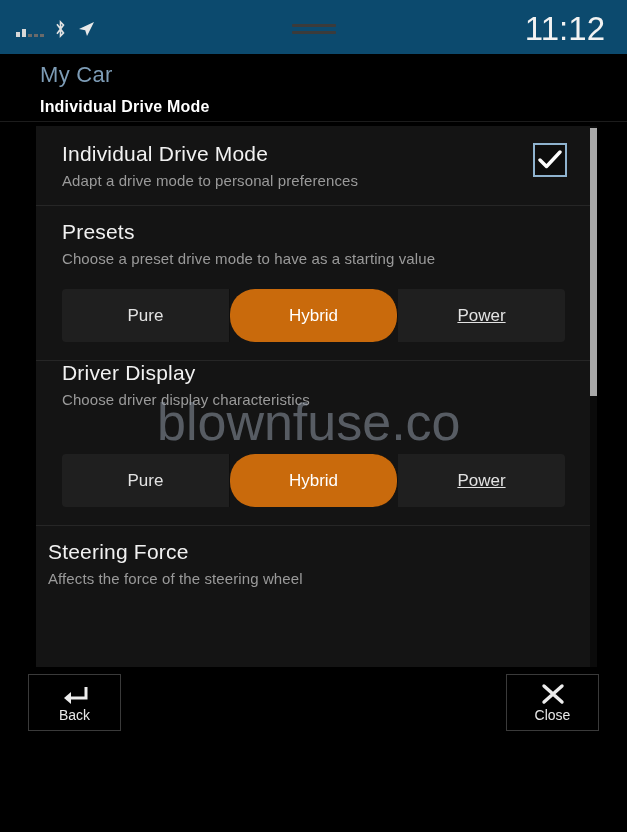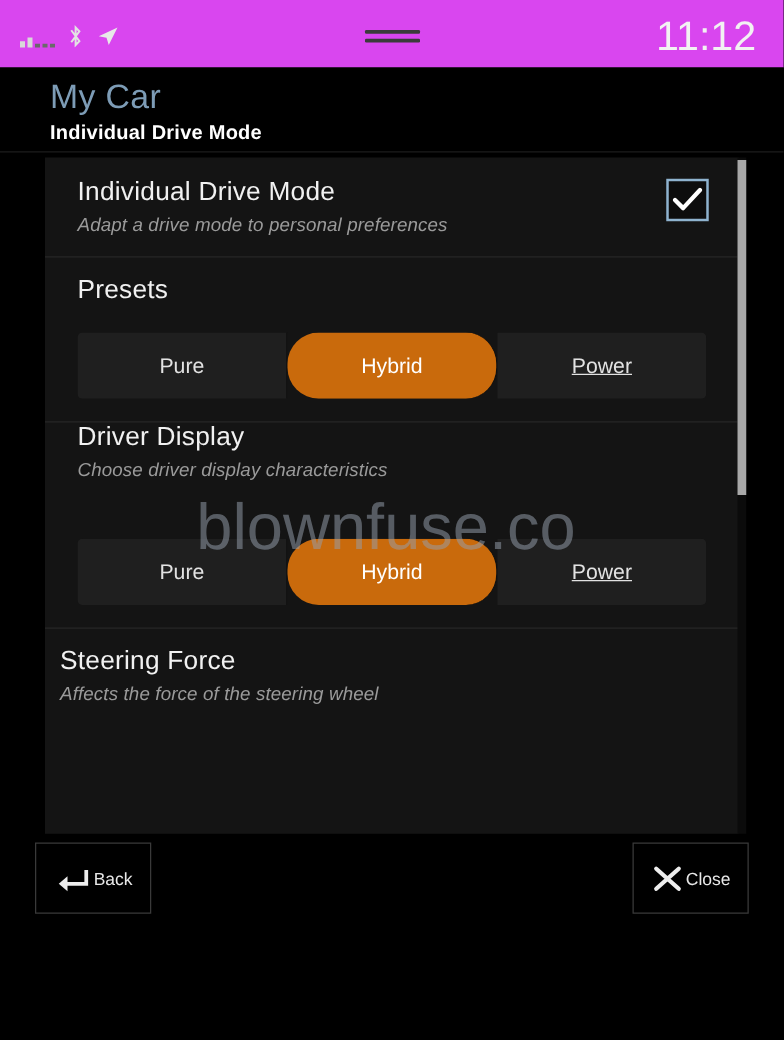--- a/index.html
+++ b/index.html
@@ -7,21 +7,21 @@
     width: 627px; height: 832px;
     background: #000;
     font-family: "Liberation Sans", sans-serif;
     overflow: hidden;
   }
   #screen { position: relative; width: 627px; height: 832px; background: #000; }
 
   
   .statusbar {
     position: absolute; left: 0; top: 0; width: 627px; height: 54px;
-    background: #d946ef;
+    background: #0c4a6e;
   }
   .status-icons {
     position: absolute; left: 16px; top: 20px;
     display: flex; align-items: center; gap: 10px;
   }
   .signal { display: flex; align-items: flex-end; gap: 2px; height: 12px; }
   .signal i { display: block; width: 4px; background: #d8d8d8; }
   .signal i:nth-child(1) { height: 5px; }
   .signal i:nth-child(2) { height: 8px; }
   .signal i:nth-child(3) { height: 3px; background:#6a6a6a; }
@@ -39,40 +39,40 @@
   .clock {
     position: absolute; right: 22px; top: 10px;
     font-size: 33px; color: #f2f2f2; letter-spacing: 0px;
     font-family: "Liberation Sans", sans-serif;
   }
 
   
   .header { position: absolute; left: 0; top: 54px; width: 627px; height: 68px; background: #000; }
   .header-app {
     position: absolute; left: 40px; top: 8px;
-    font-size: 27px; color: #7d9cb6; letter-spacing: .3px;
+    font-size: 22px; color: #7d9cb6; letter-spacing: .3px;
   }
   .header-sub {
     position: absolute; left: 40px; top: 44px;
     font-size: 16px; color: #ffffff; font-weight: bold; letter-spacing: .2px;
   }
   .header-rule {
     position: absolute; left: 0; top: 121px; width: 627px; height: 1px; background: #1c1c1c;
   }
 
   
   .panel {
     position: absolute; left: 36px; top: 126px;
     width: 555px; height: 541px;
     background: #141414; overflow: hidden;
   }
   .row { position: relative; padding: 0 26px; }
   .row + .row { border-top: 1px solid #262626; }
   .row-title { font-size: 21px; color: #f1f1f1; letter-spacing: .2px; }
-  .row-sub { font-size: 15px; color: #9a9a9a; margin-top: 6px; letter-spacing: .1px; font-style: italic; }
+  .row-sub { font-size: 15px; color: #9a9a9a; margin-top: 6px; letter-spacing: .1px; }
 
   .row-head { padding-top: 16px; padding-bottom: 16px; }
 
   .checkbox {
     position: absolute; right: 24px; top: 17px;
     width: 34px; height: 34px;
     border: 2px solid #8fb3cf; background: #0d0d0d;
     display: flex; align-items: center; justify-content: center;
   }
   .checkbox svg { display: block; }
@@ -106,21 +106,21 @@
     font-size: 52px; color: rgba(150,160,172,0.52);
     letter-spacing: 0px; pointer-events: none;
     font-family: "Liberation Sans", sans-serif;
   }
 
   
   .actionbar { position: absolute; left: 0; top: 670px; width: 627px; height: 65px; background: #000; }
   .act-btn {
     position: absolute; top: 674px; width: 93px; height: 57px;
     border: 1px solid #3a3a3a; background: #000;
-    display: flex; flex-direction: row; align-items: center; justify-content: center; gap: 2px;
+    display: flex; flex-direction: column; align-items: center; justify-content: center; gap: 2px;
   }
   .act-btn.back { left: 28px; }
   .act-btn.close { right: 28px; }
   .act-label { font-size: 14px; color: #e8e8e8; }
 
   
   .climate {
     position: absolute; left: 0; top: 735px; width: 627px; height: 97px;
     background: #000;
   }
@@ -172,20 +172,21 @@
       <div class="row-sub">Adapt a drive mode to personal preferences</div>
       <div class="checkbox">
         <svg width="24" height="20" viewBox="0 0 24 20">
           <path d="M2 10 L8.5 16.5 L22 2" fill="none" stroke="#ffffff" stroke-width="3.4" stroke-linecap="round" stroke-linejoin="round"></path>
         </svg>
       </div>
     </div>
 
     <div class="row" style="padding-top:14px;">
       <div class="row-title">Presets</div>
+      <div class="row-sub">Choose a preset drive mode to have as a starting value</div>
       <div class="seg">
         <div class="seg-btn">Pure</div>
         <div class="seg-btn active">Hybrid</div>
         <div class="seg-btn">Power</div>
       </div>
     </div>
 
     <div class="row" style="">
       <div class="row-title">Driver Display</div>
       <div class="row-sub">Choose driver display characteristics</div>

